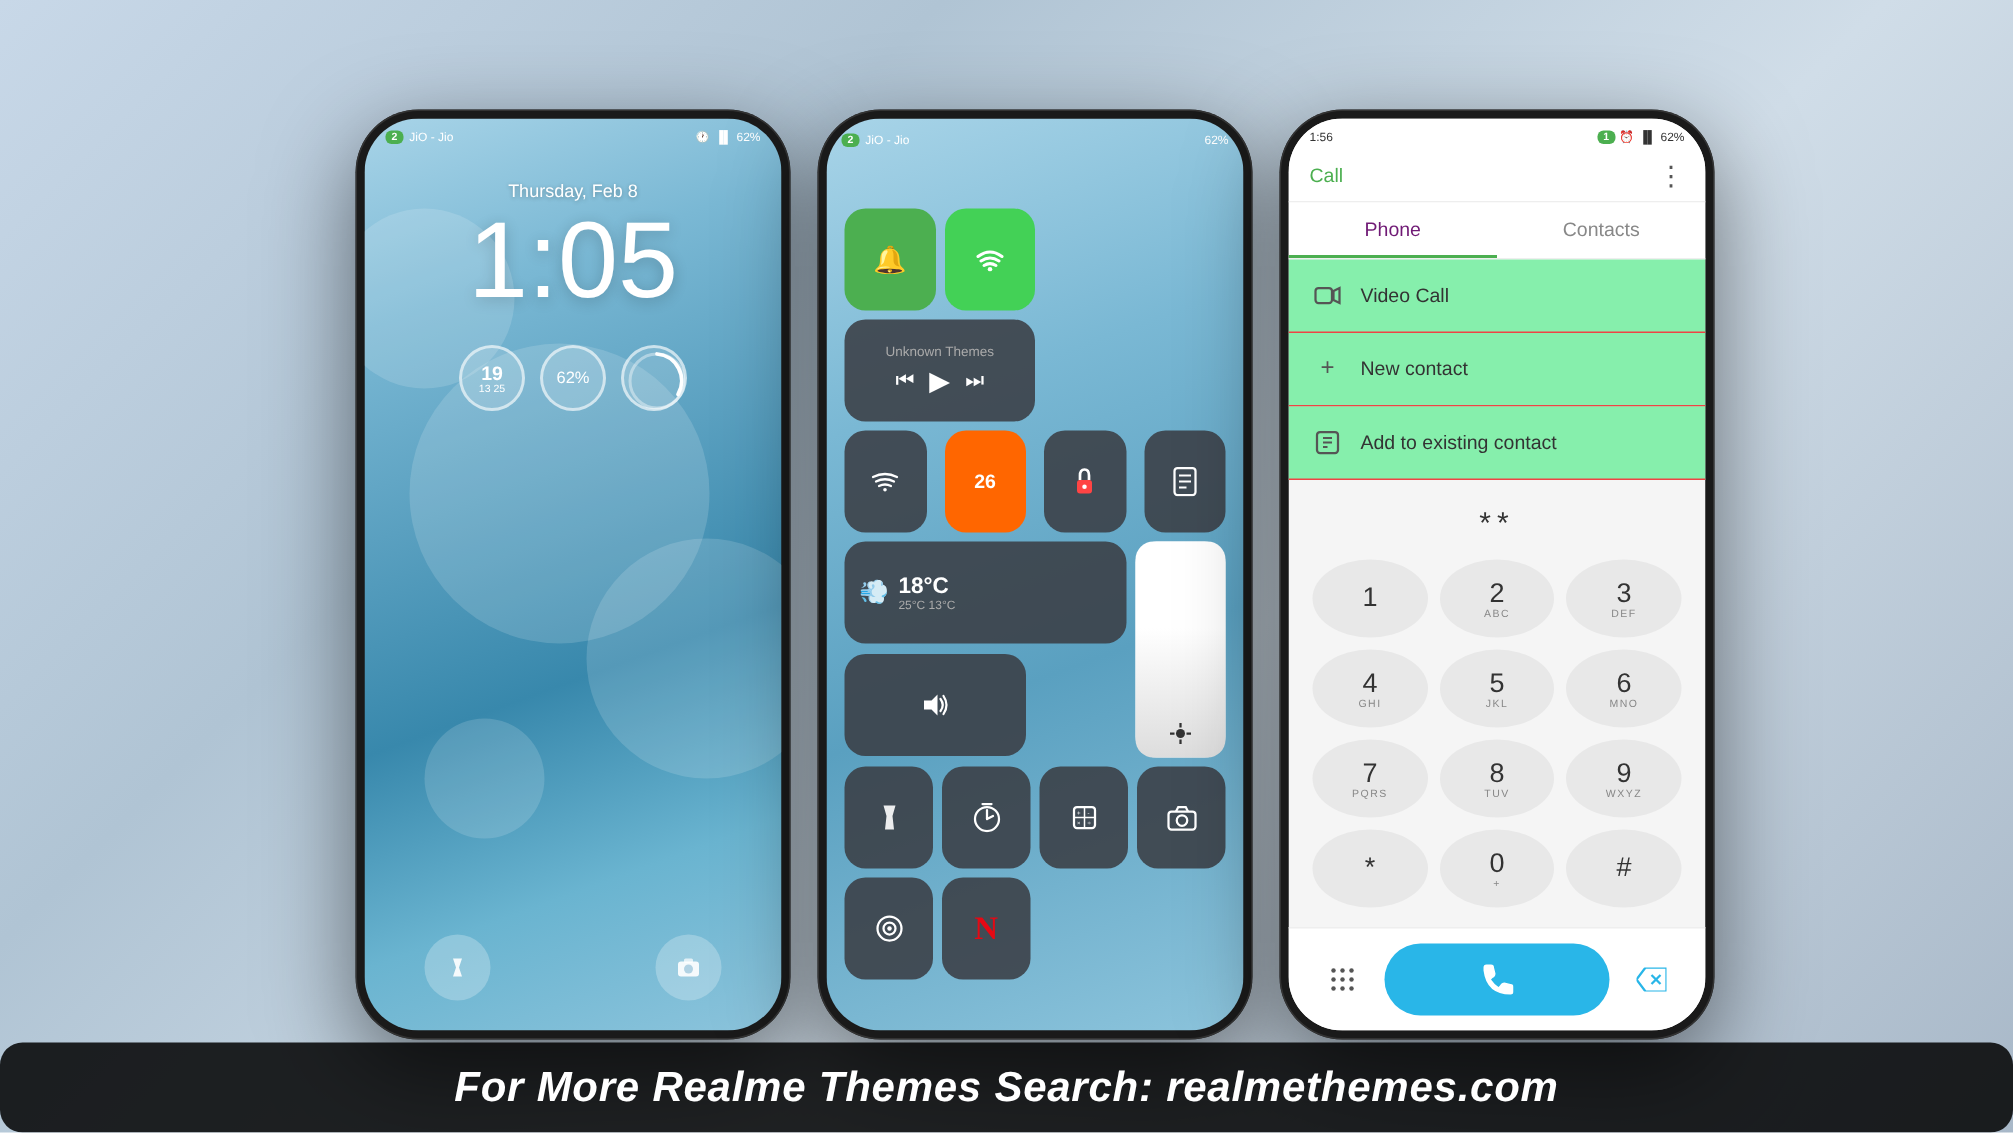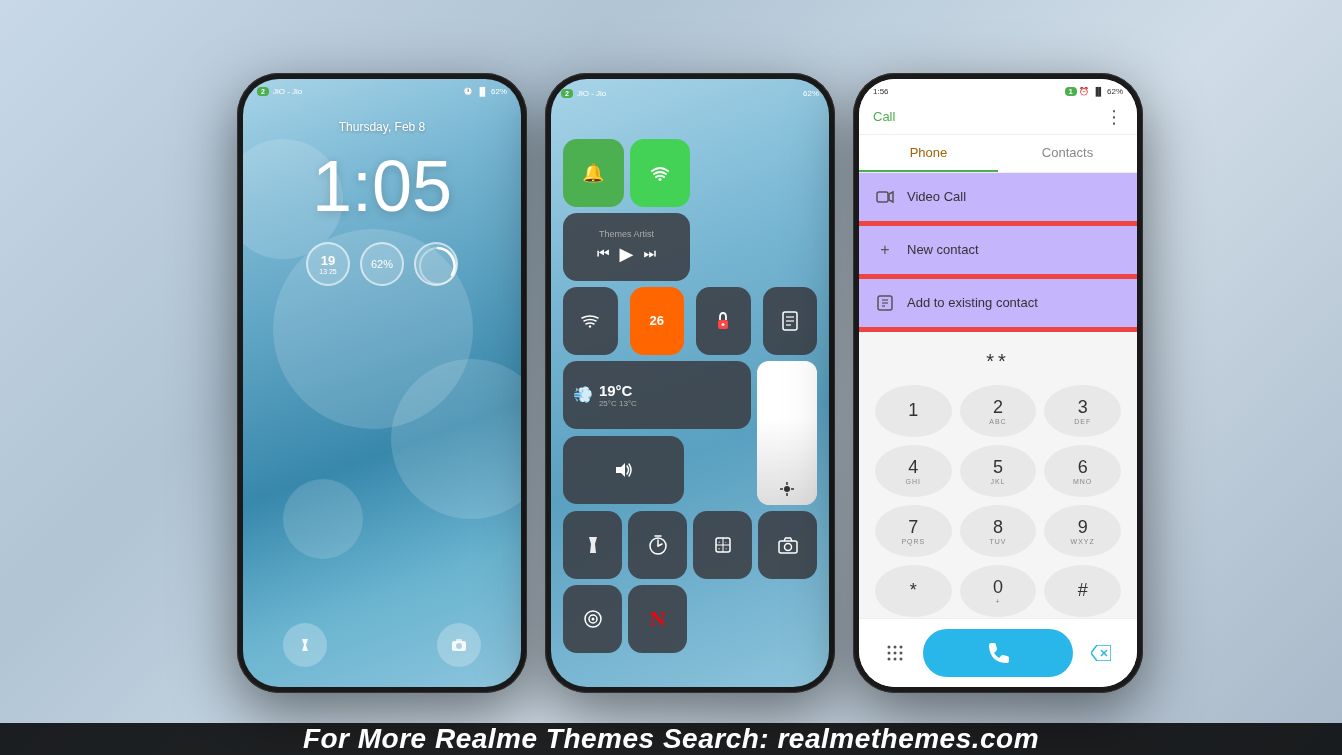--- a/index.html
+++ b/index.html
@@ -29,23 +29,25 @@
     .watermark {
       position: absolute;
       bottom: 0;
       left: 0;
       right: 0;
       background: rgba(0,0,0,0.85);
       color: white;
       text-align: center;
       font-size: 28px;
       font-weight: 900;
+      padding: 14px;
       font-style: italic;
       z-index: 10;
       letter-spacing: 0.5px;
+      border-radius: 15px;
     }
 
     
     .phone {
       width: 290px;
       height: 620px;
       background: #1a1a1a;
       border-radius: 42px;
       padding: 6px;
       box-shadow: 0 20px 60px rgba(0,0,0,0.5), inset 0 0 0 1px #333;
@@ -97,21 +99,21 @@
       text-shadow: 0 1px 3px rgba(0,0,0,0.3);
     }
 
     .phone1-time {
       text-align: center;
       color: white;
       font-size: 72px;
       font-weight: 200;
       line-height: 1;
       text-shadow: 0 2px 10px rgba(0,0,0,0.2);
-      margin-top: 16px;
+      margin-top: 4px;
     }
 
     .phone1-widgets {
       display: flex;
       justify-content: center;
       gap: 10px;
       margin-top: 20px;
       padding: 0 20px;
     }
 
@@ -258,33 +260,33 @@
 
     .phone3-tab {
       flex: 1;
       text-align: center;
       padding: 10px 0;
       font-size: 13px;
       color: #888;
     }
 
     .phone3-tab.active {
-      color: #a16207;
+      color: #701a75;
       border-bottom: 2px solid #4CAF50;
     }
 
     .phone3-menu-item {
-      background: #c4b5fd;
+      background: #86efac;
       display: flex;
       align-items: center;
       padding: 14px 16px;
       font-size: 13px;
       color: #333;
       gap: 12px;
-      border-bottom: 5px solid #ef4444;
+      border-bottom: 1px solid #ef4444;
     }
 
     .menu-icon {
       width: 20px;
       height: 20px;
       display: flex;
       align-items: center;
       justify-content: center;
       font-size: 14px;
       color: #555;
@@ -447,21 +449,21 @@
             <div class="cc-tile green">🔔</div>
             <div class="cc-tile green2">
               <svg width="20" height="16" viewBox="0 0 20 16">
                 <path d="M2 6 Q10 0 18 6" fill="none" stroke="white" stroke-width="2" stroke-linecap="round"></path>
                 <path d="M4 9 Q10 5 16 9" fill="none" stroke="white" stroke-width="2" stroke-linecap="round"></path>
                 <path d="M6 12 Q10 9.5 14 12" fill="none" stroke="white" stroke-width="2" stroke-linecap="round"></path>
                 <circle cx="10" cy="14.5" r="1.5" fill="white"></circle>
               </svg>
             </div>
             <div class="cc-tile music" style="background:rgba(58,62,68,0.88);padding:8px 10px;">
-              <div class="music-info">Themes Artist</div>
+              <div class="music-info">Unknown Themes</div>
               <div class="music-controls">
                 <span>⏮</span>
                 <span style="font-size:18px;">▶</span>
                 <span>⏭</span>
               </div>
             </div>
           </div>
 
           <div style="display:grid;grid-template-columns:1fr 1fr 1fr 1fr;gap:12px;margin-bottom:6px;">
             <div class="cc-tile">
@@ -490,21 +492,21 @@
                 <line x1="5" y1="14" x2="10" y2="14" stroke="white" stroke-width="1.2"></line>
               </svg>
             </div>
           </div>
 
           <div style="display:grid;grid-template-columns:2fr 1fr 1fr;gap:6px;margin-bottom:6px;">
             <div class="weather-tile">
               <div style="display:flex;align-items:center;gap:6px;">
                 <span style="font-size:16px;">💨</span>
                 <div>
-                  <div class="weather-temp">19°C</div>
+                  <div class="weather-temp">18°C</div>
                   <div style="font-size:8px;color:#aaa;">25°C  13°C</div>
                 </div>
               </div>
             </div>
             <div class="cc-tile white-bg" style="grid-row:span 2;height:144px;">
               <div style="height:100%;width:100%;border-radius:12px;background:linear-gradient(to top, #ddd 0%, white 60%);display:flex;flex-direction:column;align-items:center;justify-content:flex-end;padding-bottom:8px;">
                 <svg width="16" height="16" viewBox="0 0 16 16">
                   <circle cx="8" cy="8" r="3" fill="#333"></circle>
                   <line x1="8" y1="1" x2="8" y2="4" stroke="#333" stroke-width="1.5"></line>
                   <line x1="8" y1="12" x2="8" y2="15" stroke="#333" stroke-width="1.5"></line>

